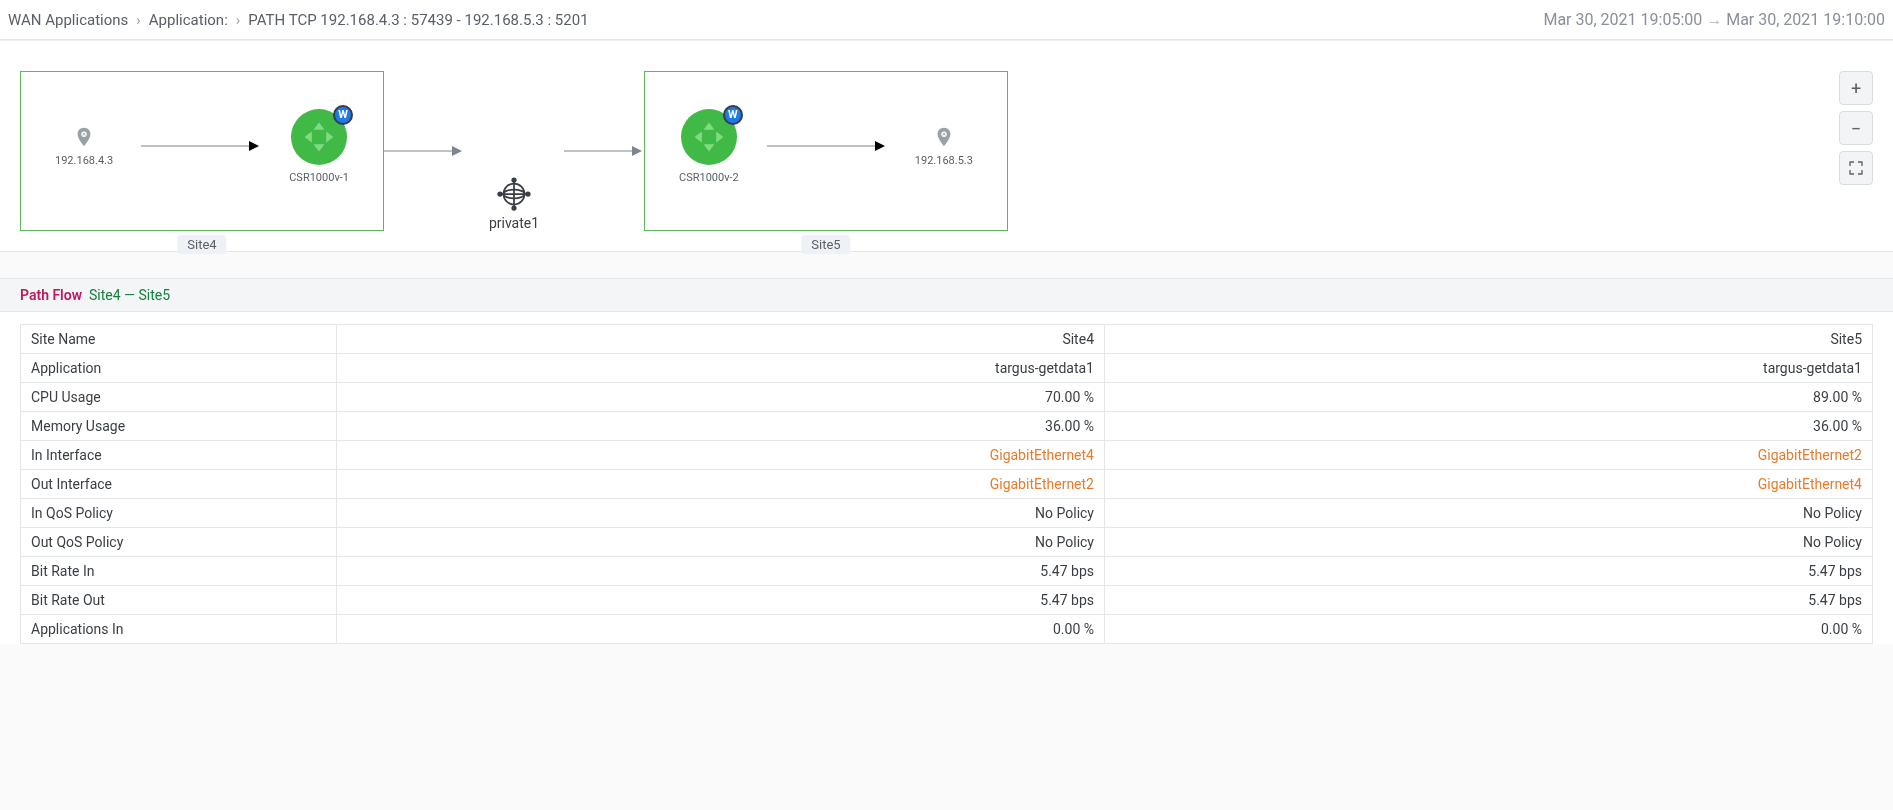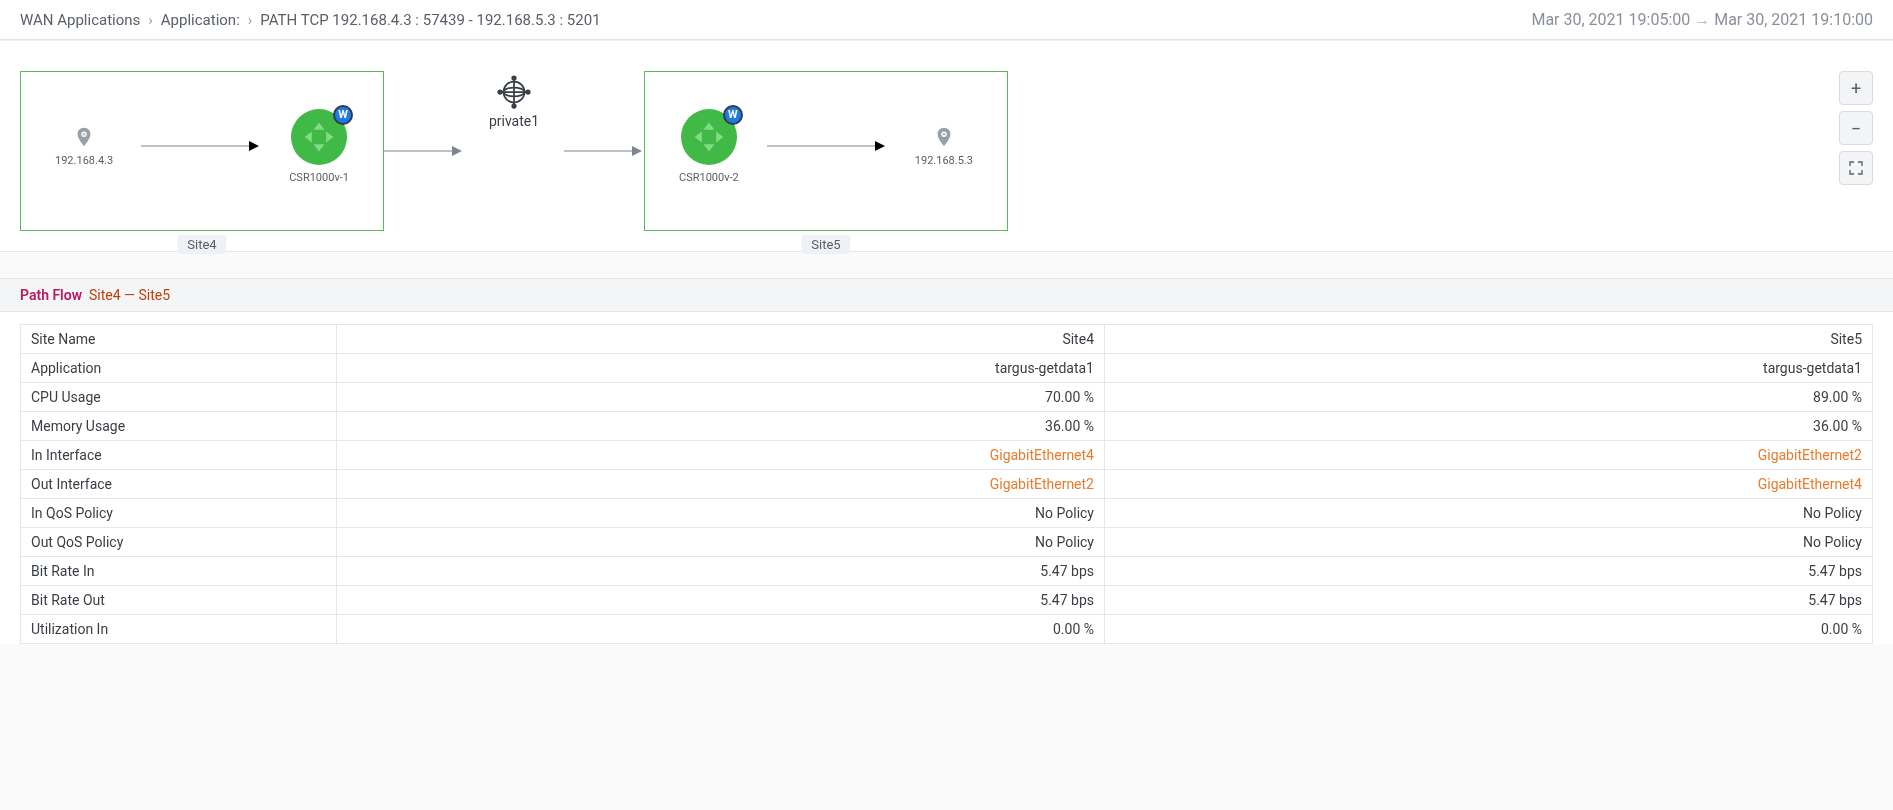--- a/index.html
+++ b/index.html
@@ -7,21 +7,21 @@
     font-family: -apple-system, BlinkMacSystemFont, "Segoe UI", Roboto, Arial, sans-serif;
     background: #fafafa;
     color: #3a3f45;
     font-size: 14px;
     width: 1893px;
   }
   .breadcrumb-bar {
     display: flex;
     align-items: center;
     justify-content: space-between;
-    padding: 10px 20px;
+    padding: 10px 8px;
     background: #fff;
     border-bottom: 1px solid #e5e5e5;
   }
   .breadcrumb-left {
     display: flex;
     align-items: center;
     gap: 8px;
     color: #5a6068;
     font-size: 15px;
   }
@@ -120,34 +120,34 @@
   .topo-row > .site-container { width: 364px; margin-right: 0; }
   .link-arrow {
     flex: 0 0 auto;
     height: 160px;
     display: flex;
     align-items: center;
   }
   .link-arrow svg line { stroke: #7e858e; stroke-width: 1.2; }
   .link-arrow svg polygon { fill: #7e858e; }
   .middle-node-wrap {
-    display:flex;flex-direction:column;align-items:center;justify-content:flex-start;
+    display:flex;flex-direction:column;align-items:center;justify-content:flex-end;
     height:160px;
     width: 100px;
   }
   .panel-header {
     background: #f3f5f7;
     border: 1px solid #e3e6ea;
     border-left: none; border-right: none;
     padding: 8px 20px;
     font-size: 14px;
     margin-top: 26px;
   }
   .panel-header .strong { color: #be185d; font-weight: 600; }
-  .panel-header .sub { color: #c2410c; }
+  .panel-header .sub { color: #15803d; }
   .table-area {
     padding: 12px 20px 0 20px;
     background: #fff;
   }
   table {
     width: 100%;
     border-collapse: collapse;
     table-layout: fixed;
   }
   col.lbl { width: 316px; }
@@ -357,19 +357,19 @@
           <td class="label-cell">Bit Rate In</td>
           <td class="val-cell">5.47 bps</td>
           <td class="val-cell">5.47 bps</td>
         </tr>
         <tr>
           <td class="label-cell">Bit Rate Out</td>
           <td class="val-cell">5.47 bps</td>
           <td class="val-cell">5.47 bps</td>
         </tr>
         <tr>
-          <td class="label-cell">Utilization In</td>
+          <td class="label-cell">Applications In</td>
           <td class="val-cell">0.00 %</td>
           <td class="val-cell">0.00 %</td>
         </tr>
       </tbody>
   </table>
 </div>
 
 </body></html>

